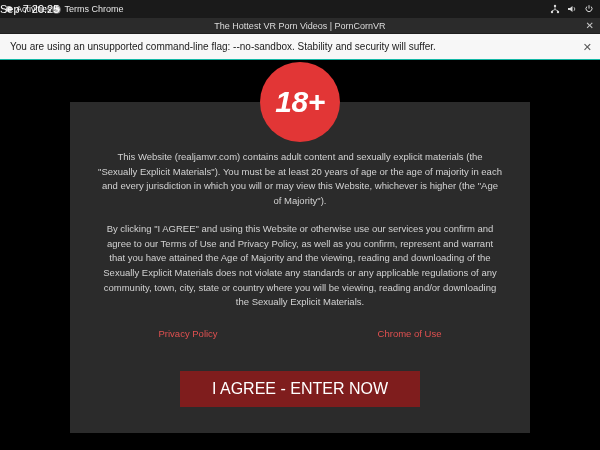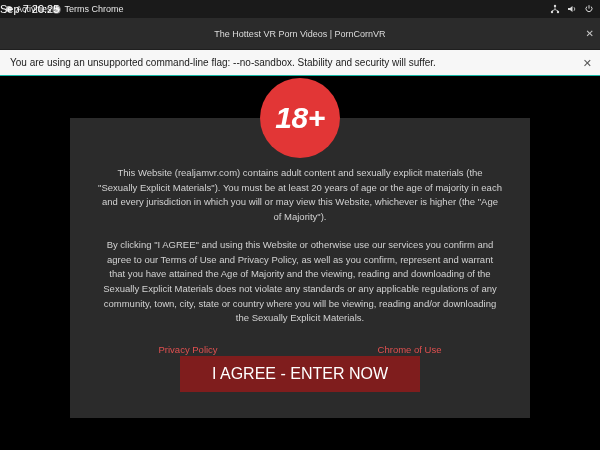--- a/index.html
+++ b/index.html
@@ -39,21 +39,21 @@
     text-align: left; font-size: 11px; color: #fff;
     pointer-events: none;
   }
   .topbar-right {
     margin-left: auto; display: flex; align-items: center; gap: 7px;
   }
   .tb-icon { width: 10px; height: 10px; display: block; }
 
   
   .chrome-titlebar {
-    height: 32px;
+    height: 16px;
     background: #2b2b2b;
     display: flex; align-items: center; justify-content: center;
     position: relative;
     border-bottom: 1px solid #1f1f1f;
   }
   .chrome-title {
     font-size: 9px; color: #dcdcdc;
     white-space: nowrap; overflow: hidden; text-overflow: ellipsis;
     max-width: 480px;
   }
@@ -112,21 +112,21 @@
   }
   .para {
     color: #d2d2d2;
     font-size: 9.5px;
     line-height: 1.55;
     margin: 0 auto 13px;
     max-width: 410px;
   }
   .links {
     display: flex; justify-content: center; gap: 160px;
-    margin: 18px 0 1px;
+    margin: 18px 0 32px;
   }
   .links a {
     color: #e05050; font-size: 9.5px; text-decoration: none;
   }
   .agree-btn {
     display: inline-block;
     background: #7f1d1d;
     color: #fff;
     border: none;
     font-size: 16px;

